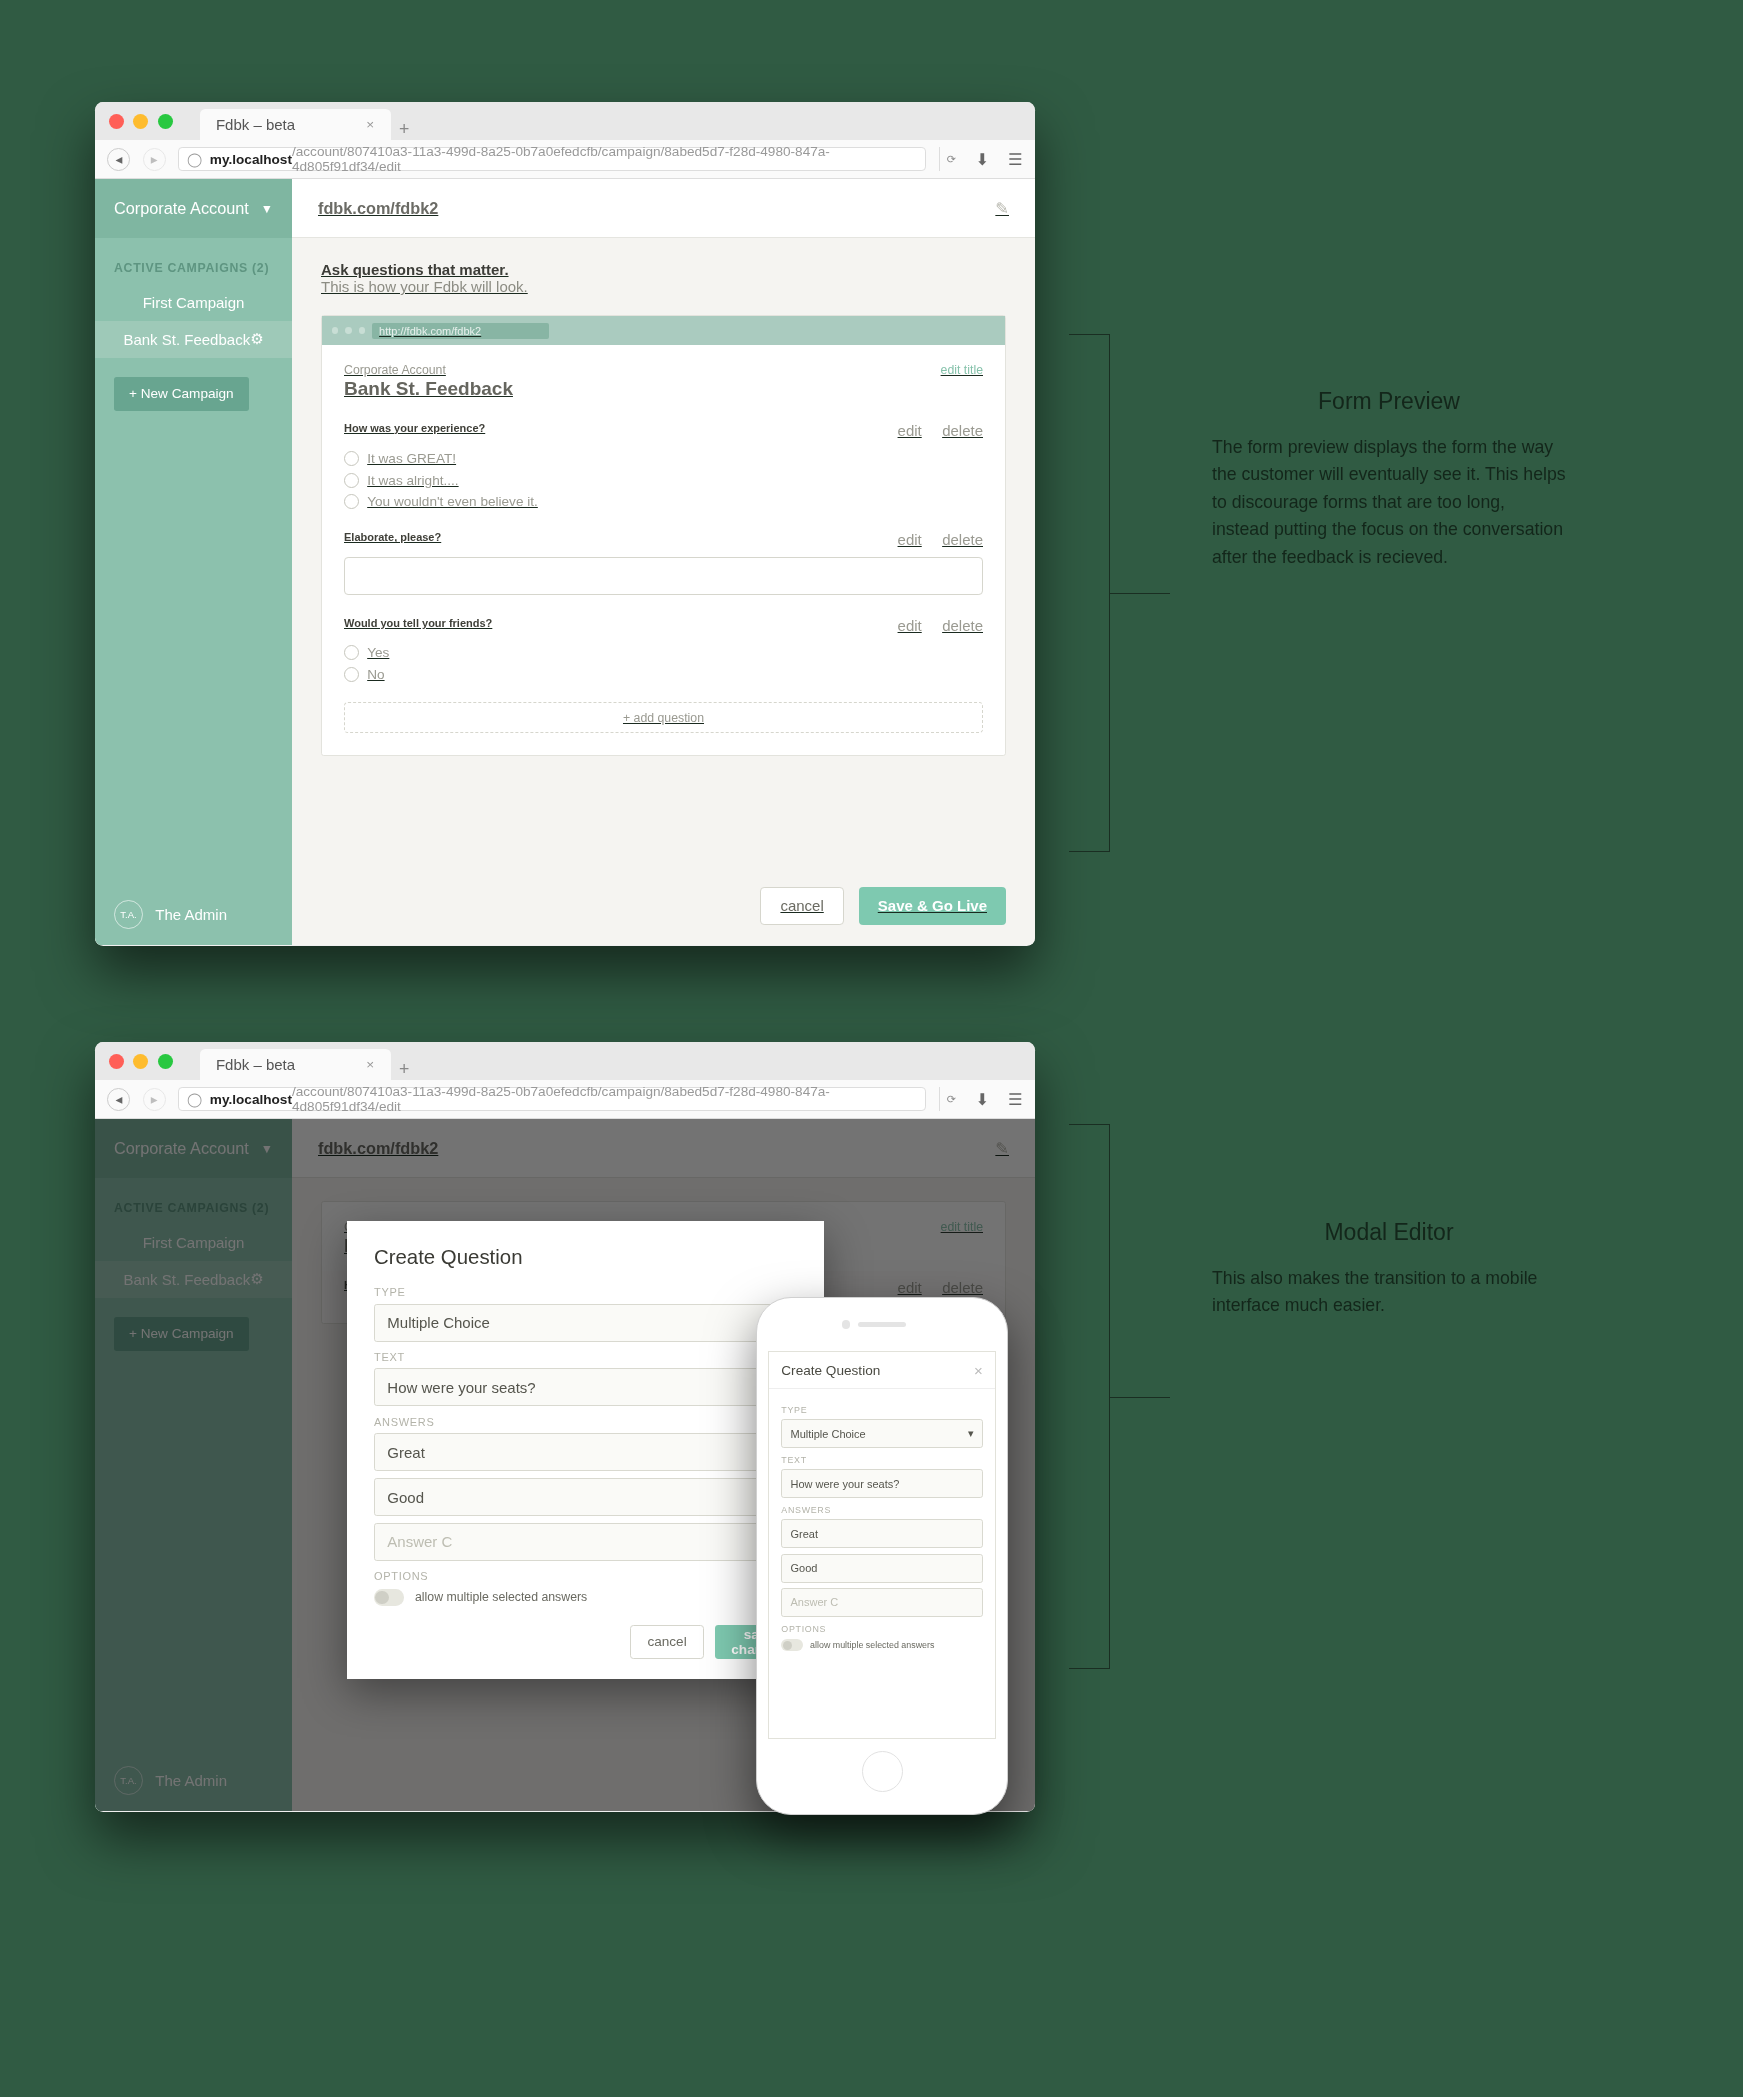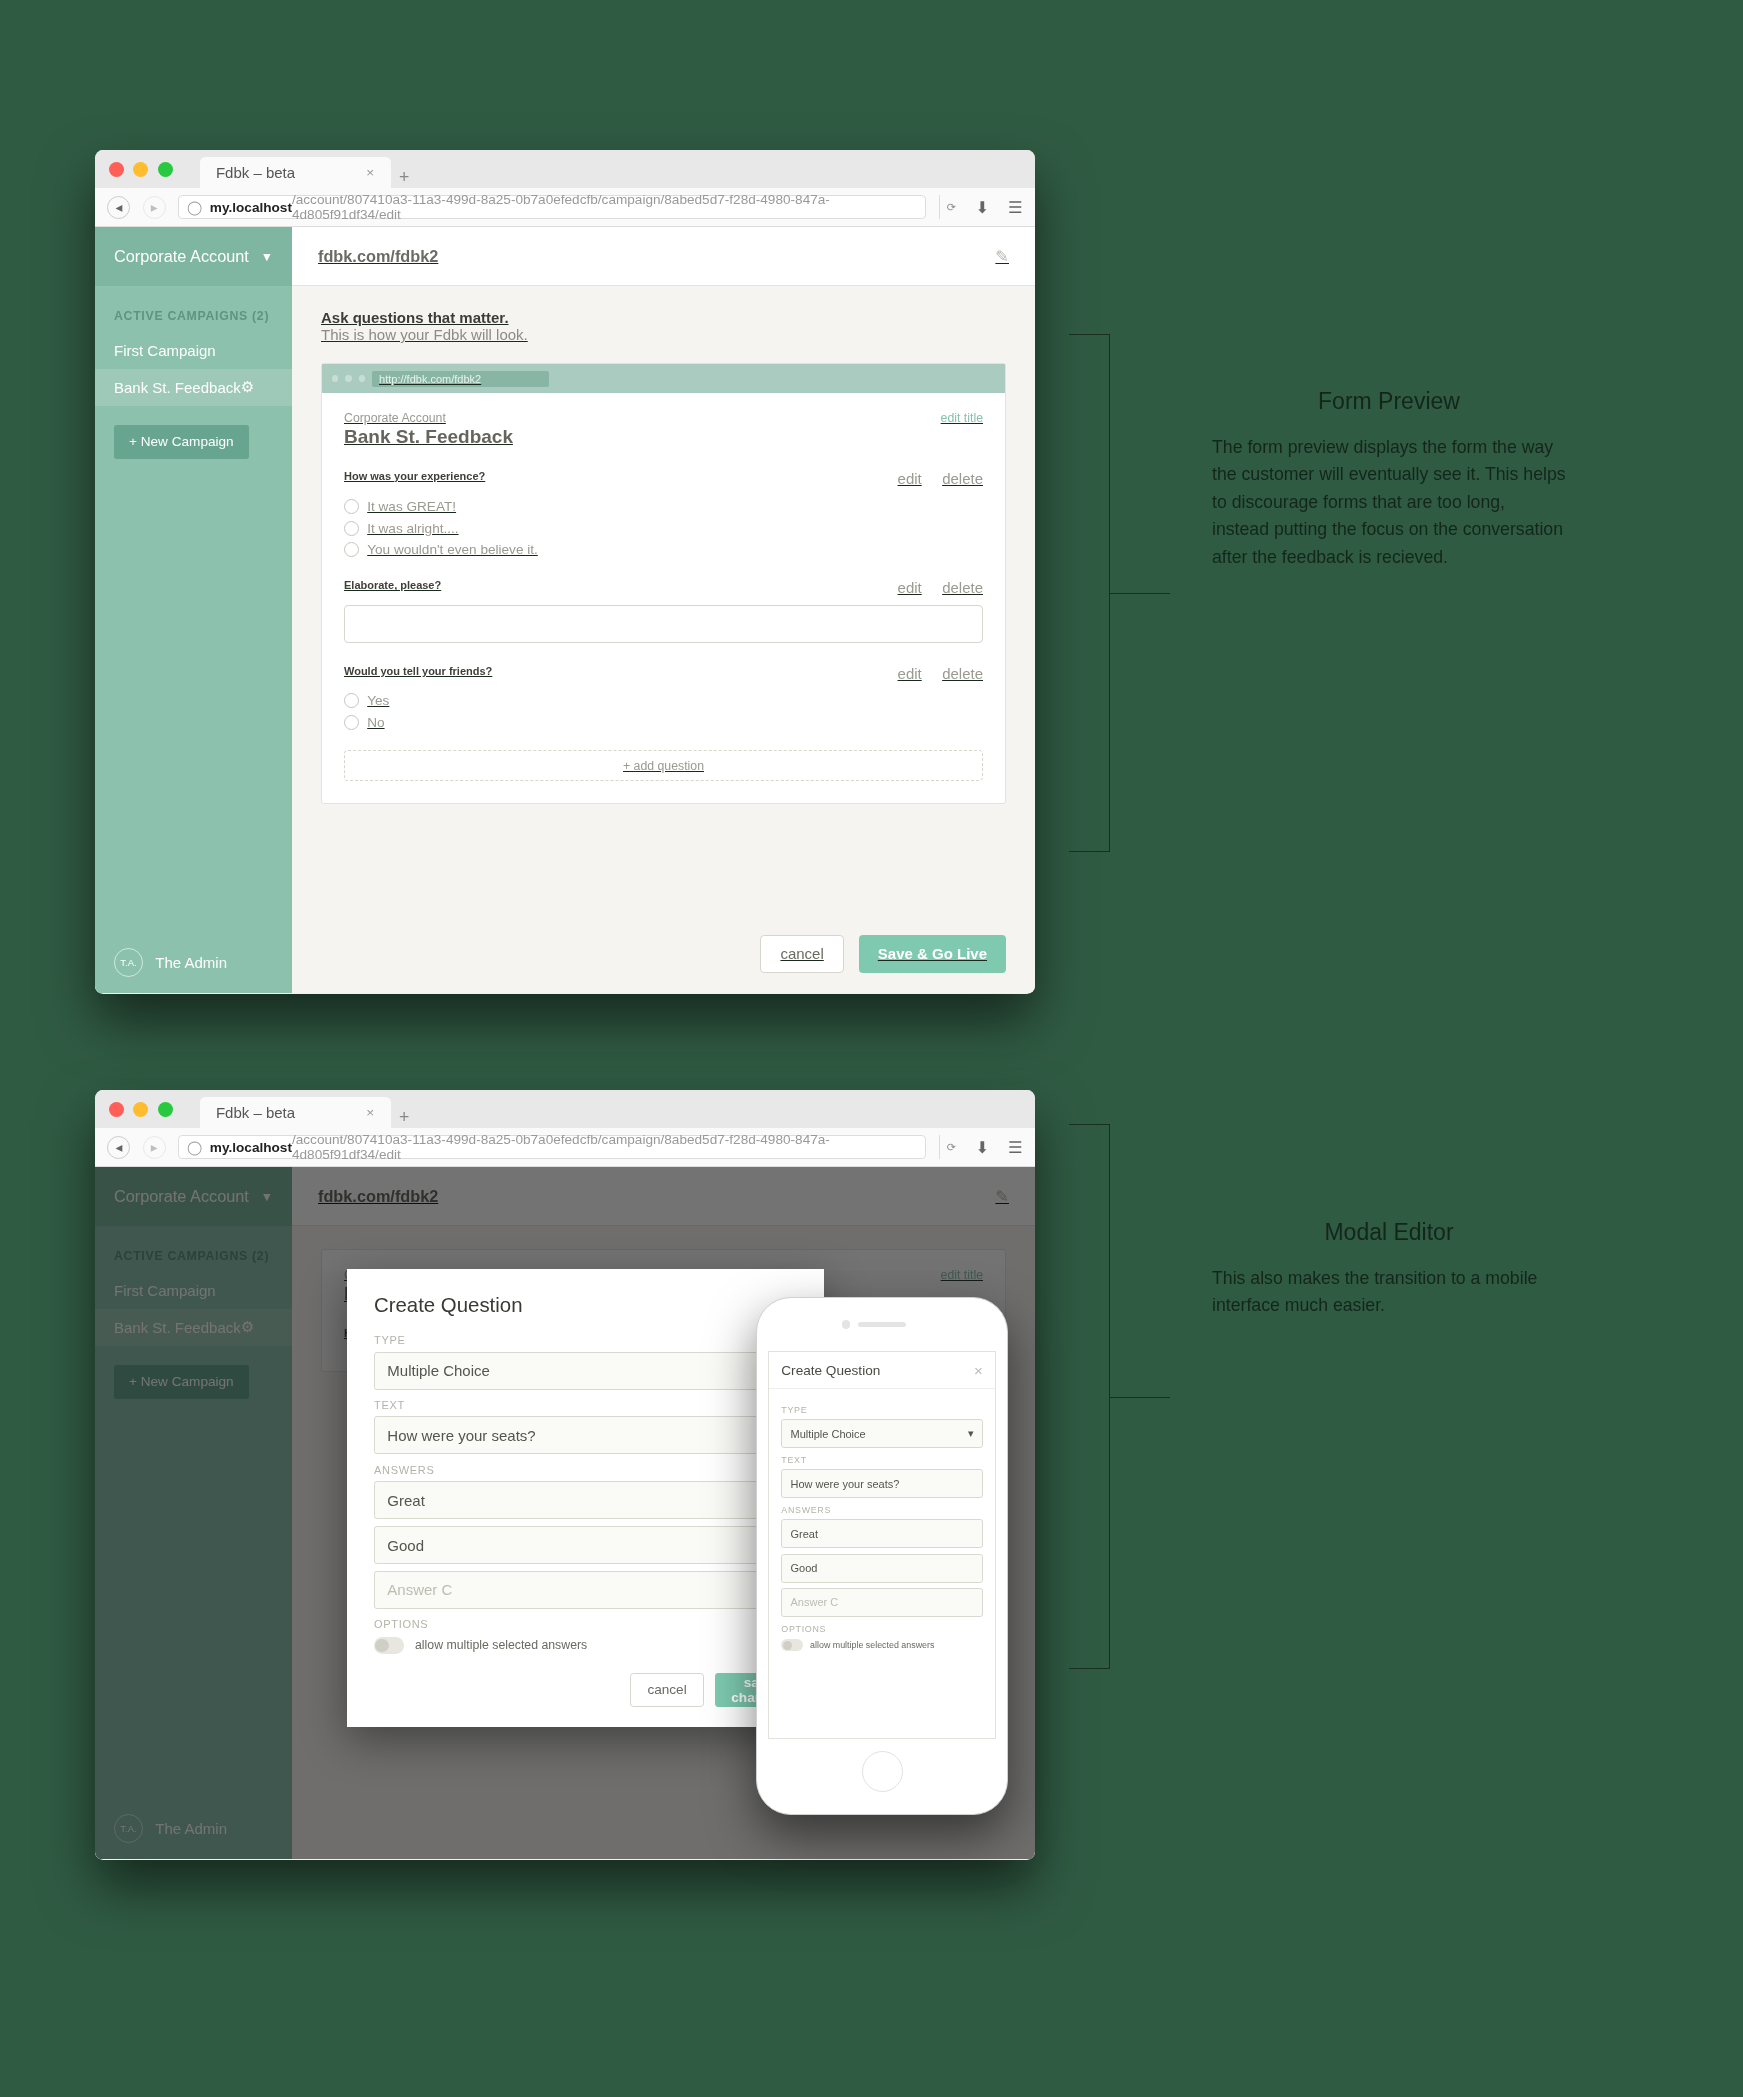--- a/index.html
+++ b/index.html
@@ -10,21 +10,20 @@
     height: 2097px;
     position: relative;
     color: #1a2a1f;
   }
   .browser-window {
     position: absolute;
     background: #f0f0f0;
     border-radius: 8.2px;
     box-shadow: 0 27px 54px rgba(0,0,0,0.55);
     overflow: hidden;
-    margin-top: 48px;
   }
   .tabbar {
     height: 38px;
     background: #e8e8e8;
     display: flex;
     align-items: flex-end;
     padding-left: 13.6px;
   }
   .traffic-lights { display: flex; gap: 9.5px; align-self: center; margin-right: 27px;}
   .dot { width: 15px; height: 15px; border-radius: 50%; }
@@ -77,21 +76,21 @@
     color:#fff;
   }
   .account-sel {
     height:59px; background:#7fb6a1;
     display:flex; align-items:center; justify-content:space-between;
     padding:0 19px; font-size:16.3px; font-weight:500;
   }
   .account-sel .chev { font-size:12.3px; }
   .sect-label { padding:23px 19px 9.5px; font-size:12.3px; letter-spacing:0.7px; color:#5e9581; font-weight:600; }
   .camp-item {
-    padding:9.5px 19px; font-size:15px; display:flex; align-items:center; justify-content:flex-start;
+    padding:9.5px 19px; font-size:15px; display:flex; align-items:center; justify-content:center;
   }
   .camp-item.active { background:#9ec9b8; }
   .gear { font-size:15px; }
   .new-camp-wrap { padding:19px; }
   .new-camp {
     background:#68a590; border:none; color:#fff; font-size:13.6px;
     padding:9.5px 15px; border-radius:2.7px;
   }
   .sidebar-footer {
     margin-top:auto; padding:16.3px 19px; display:flex; align-items:center; gap:12.3px; font-size:15px;

